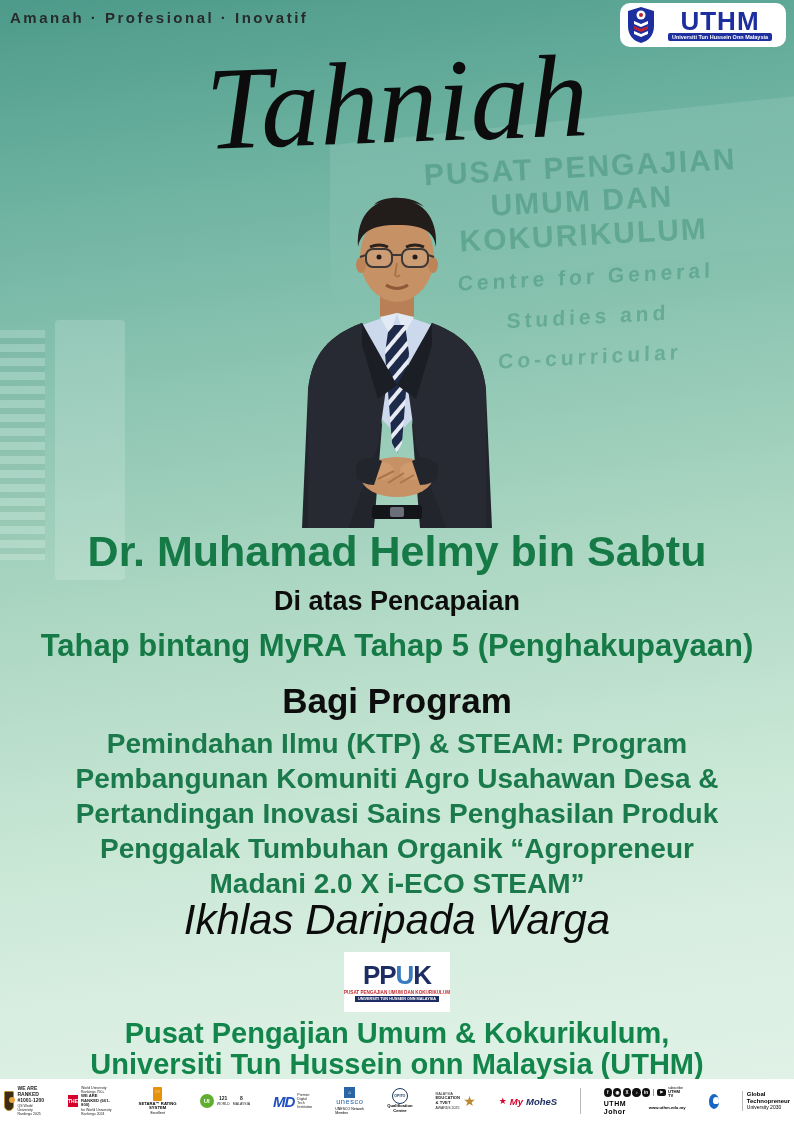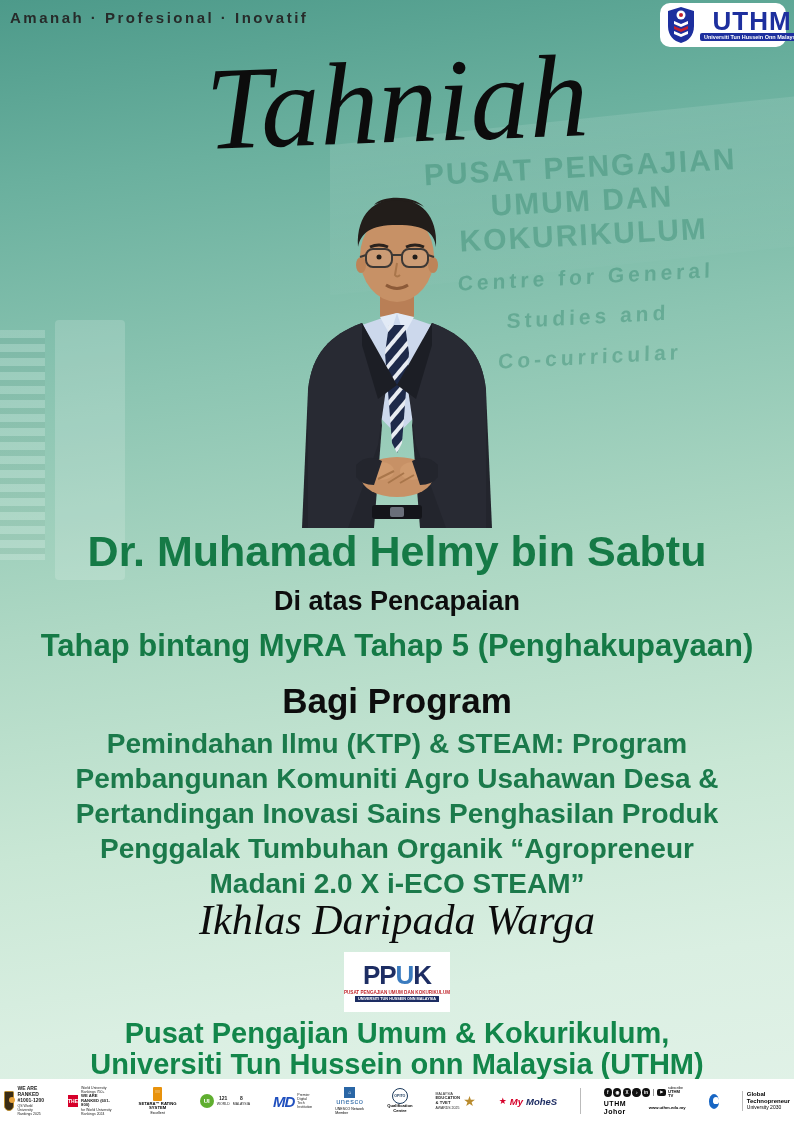--- a/index.html
+++ b/index.html
@@ -23,21 +23,21 @@
   .watermark .wm-big{ font-size:30px; font-weight:700; letter-spacing:2px; line-height:34px; }
   .watermark .wm-small{ font-size:21px; font-weight:700; letter-spacing:4px; line-height:30px; margin-top:10px; transform:skewX(-4deg); }
 
   .tagline{
     position:absolute; left:10px; top:9px; font-size:15px; font-weight:700;
     letter-spacing:2.5px; color:#272b2a;
   }
 
   
   .uthm-logo{
-    position:absolute; right:8px; top:3px; width:126px; height:44px;
+    position:absolute; right:8px; top:3px; width:166px; height:44px;
     background:#ffffff; border-radius:10px; display:flex; align-items:center; padding:3px 6px;
   }
   .uthm-shield{ width:30px; height:38px; flex:0 0 auto; }
   .uthm-right{ display:flex; flex-direction:column; align-items:center; margin-left:4px; flex:1; }
   .uthm-acronym{ font-size:26px; font-weight:700; color:#1d2f9e; line-height:24px; letter-spacing:1px; font-stretch:condensed; }
   .uthm-fullname{ background:#1d2f9e; color:#ffffff; font-size:5.5px; font-weight:700;
     padding:1px 4px; border-radius:2px; white-space:nowrap; }
 
   .script-title{
     position:absolute; left:0; top:28px; width:100%; text-align:center;
@@ -47,21 +47,21 @@
 
   .portrait{ position:absolute; left:50%; top:185px; transform:translateX(-50%);
     width:238px; height:343px; overflow:hidden; }
 
   .txt{ position:absolute; left:0; width:100%; text-align:center; font-stretch:condensed; }
   .name{ top:527px; font-size:43px; font-weight:700; color:#157a46; letter-spacing:0px; }
   .sub1{ top:586px; font-size:27px; font-weight:700; color:#0d0d0d; }
   .achv{ top:628px; font-size:31px; font-weight:700; color:#157a46; }
   .sub2{ top:681px; font-size:35px; font-weight:700; color:#0d0d0d; }
   .program{ top:726px; font-size:28px; font-weight:700; color:#1b7a4b; line-height:35px; }
-  .closing{ top:896px; font-family:Liberation Serif, serif; font-style:italic; font-size:42px;
+  .closing{ top:896px; font-family:Liberation Sans, sans-serif; font-style:italic; font-size:42px;
     font-weight:400; color:#0c0c0c; }
 
   .ppuk{ position:absolute; left:50%; top:952px; transform:translateX(-50%);
     width:106px; height:60px; background:#ffffff; display:flex; flex-direction:column;
     align-items:center; justify-content:center; padding:0 4px; }
   .ppuk-acronym{ font-size:26px; font-weight:700; line-height:26px; color:#1d2d63; letter-spacing:-1px; font-stretch:condensed;}
   .ppuk-acronym .u{ color:#3a7bbf; }
   .ppuk-dept{ font-size:4.6px; font-weight:700; color:#c0272d; margin-top:2px; white-space:nowrap; }
   .ppuk-univ{ font-size:3.8px; font-weight:700; color:#ffffff; background:#1d2d63;
     padding:1px 3px; margin-top:1px; white-space:nowrap; }

